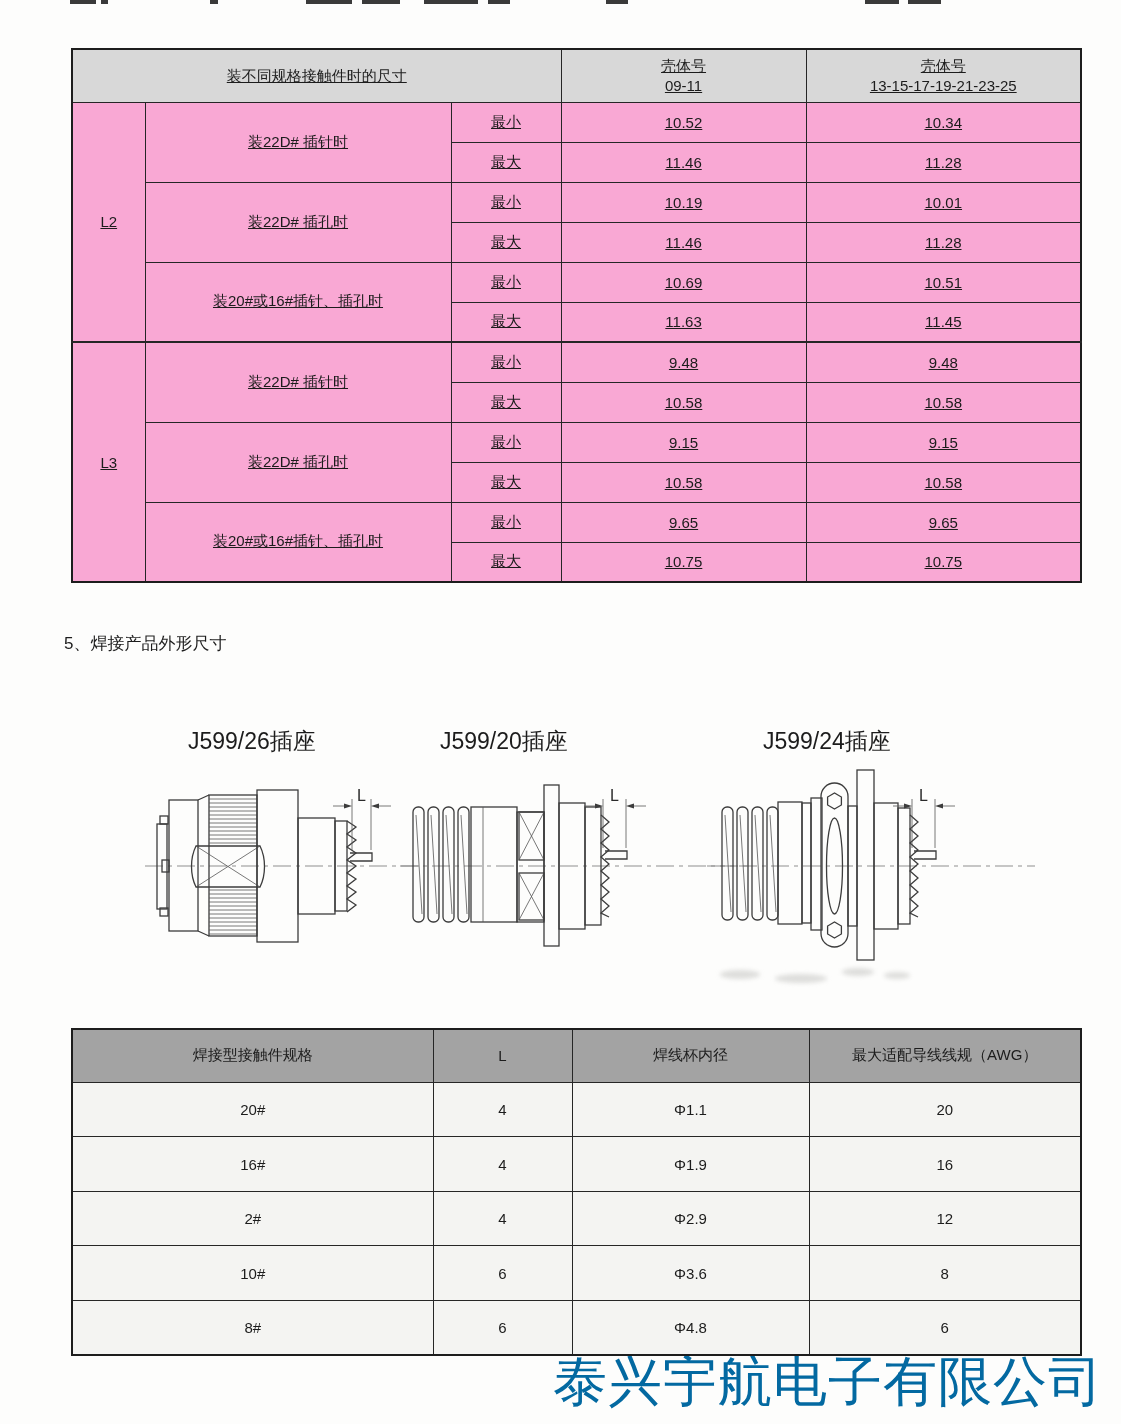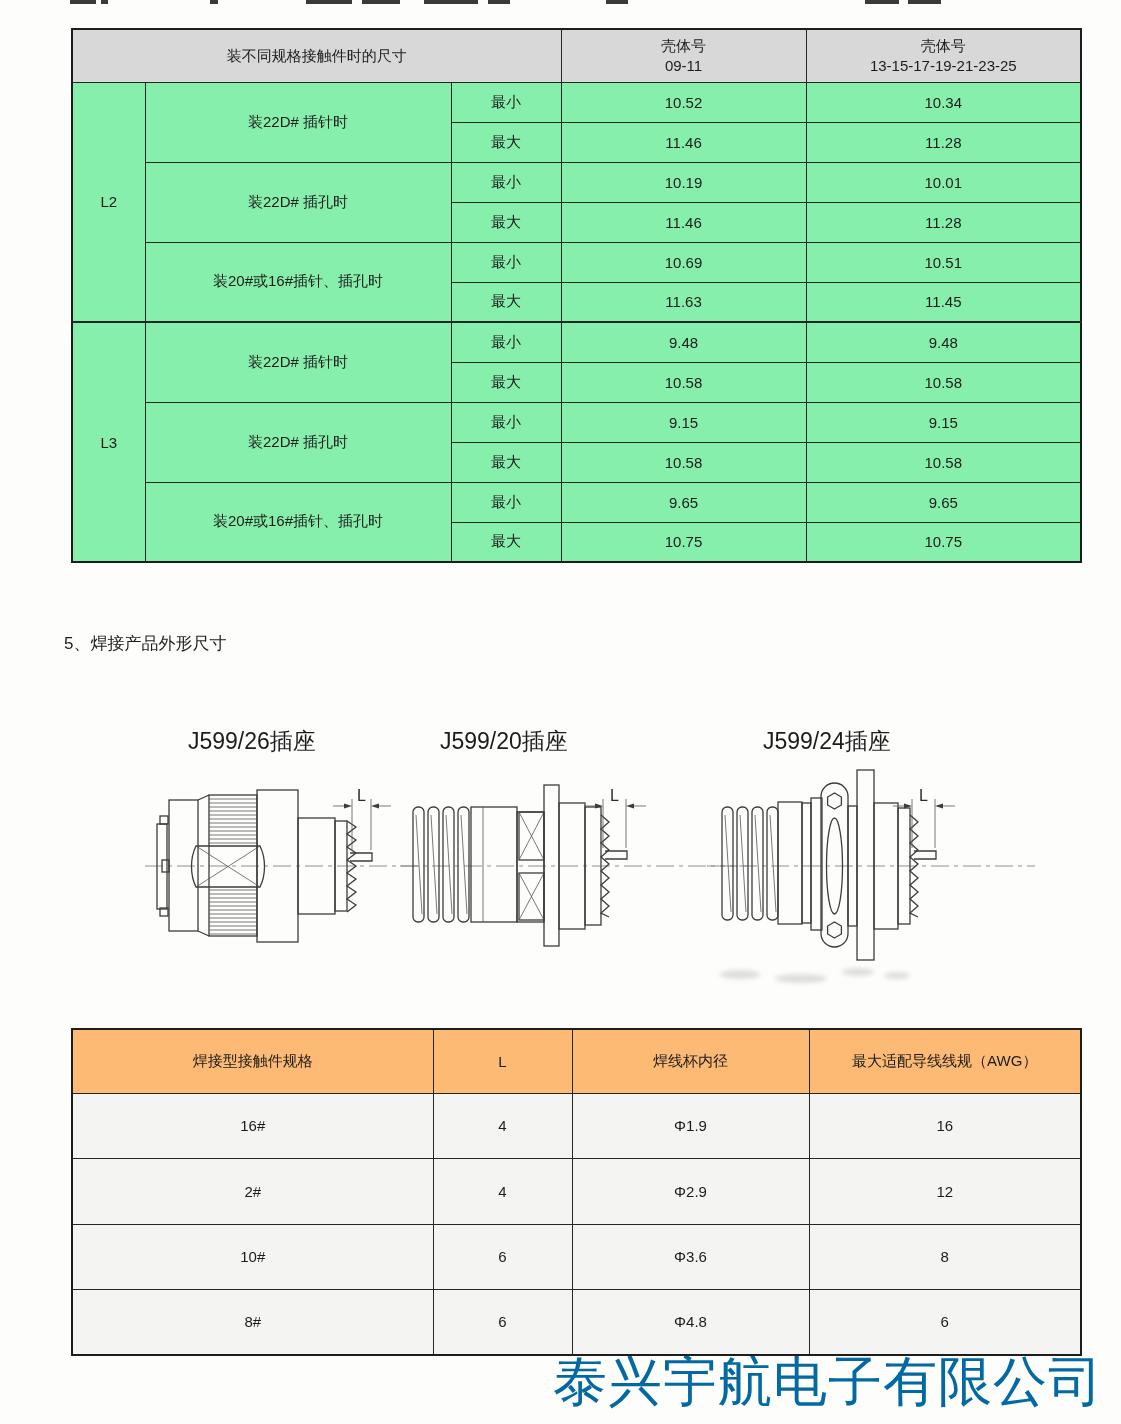--- a/index.html
+++ b/index.html
@@ -14,32 +14,32 @@
     font-family:"DejaVu Serif",serif;font-weight:bold;font-size:168px;line-height:1;
     letter-spacing:-8px;white-space:nowrap;}
   .wm-bottom{position:absolute;left:553px;top:1352px;z-index:1;
     font-family:"DejaVu Serif",serif;font-size:54px;line-height:1.1;
     letter-spacing:1px;white-space:nowrap;}
 
   
   table{border-collapse:collapse;table-layout:fixed;position:absolute;z-index:2;
         font-size:15px;text-align:center;}
   td{border:1px solid #262626;padding:0 4px;overflow:hidden;}
-  .t1{left:71px;top:28px;width:1009px;height:501px;}
-  .t1 td{background:#86efac;}
+  .t1{left:71px;top:48px;width:1009px;height:501px;text-decoration:underline;}
+  .t1 td{background:#f9a8d4;}
   .t1 tr{height:40px;}
   .t1 tr.hd{height:53px;}
   .t1 tr.hd td{background:#d8d8d8;line-height:1.35;}
   .t1{border:2px solid #1d1d1d;}
   .t1 tr.group-sep td{border-top-width:2px;}
   .t2{left:71px;top:1028px;width:1009px;height:328px;border:2px solid #1d1d1d;}
   .t2 td{background:#f4f4f2;}
   .t2 tr{height:47px;}
   .t2 tr.hd{height:46px;}
-  .t2 tr.hd td{background:#fdba74;}
+  .t2 tr.hd td{background:#a3a3a3;}
 
   .sec-title{position:absolute;left:64px;top:632px;z-index:2;font-size:17px;}
   .dlabel{position:absolute;top:726px;z-index:3;font-size:23px;white-space:nowrap;}
   .dl-1{left:188px;} .dl-2{left:440px;} .dl-3{left:763px;}
 
   svg.draw{position:absolute;left:0;top:740px;z-index:2;}
   .ln{fill:none;stroke:#3c3c3c;stroke-width:1.3;}
   .thin{fill:none;stroke:#555555;stroke-width:0.8;}
   .cl{fill:none;stroke:#8f8f8f;stroke-width:1;stroke-dasharray:18 5 4 5;}
   .ah{fill:#3c3c3c;stroke:none;}
@@ -293,20 +293,26 @@
         <col style="width:272px">
     </colgroup>
     <tbody>
         <tr class="hd">
       <td>焊接型接触件规格</td>
       <td>L</td>
       <td>焊线杯内径</td>
       <td>最大适配导线线规（AWG）</td>
     </tr>
     <tr>
+      <td>20#</td>
+      <td>4</td>
+      <td>Φ1.1</td>
+      <td>20</td>
+    </tr>
+    <tr>
       <td>16#</td>
       <td>4</td>
       <td>Φ1.9</td>
       <td>16</td>
     </tr>
     <tr>
       <td>2#</td>
       <td>4</td>
       <td>Φ2.9</td>
       <td>12</td>

